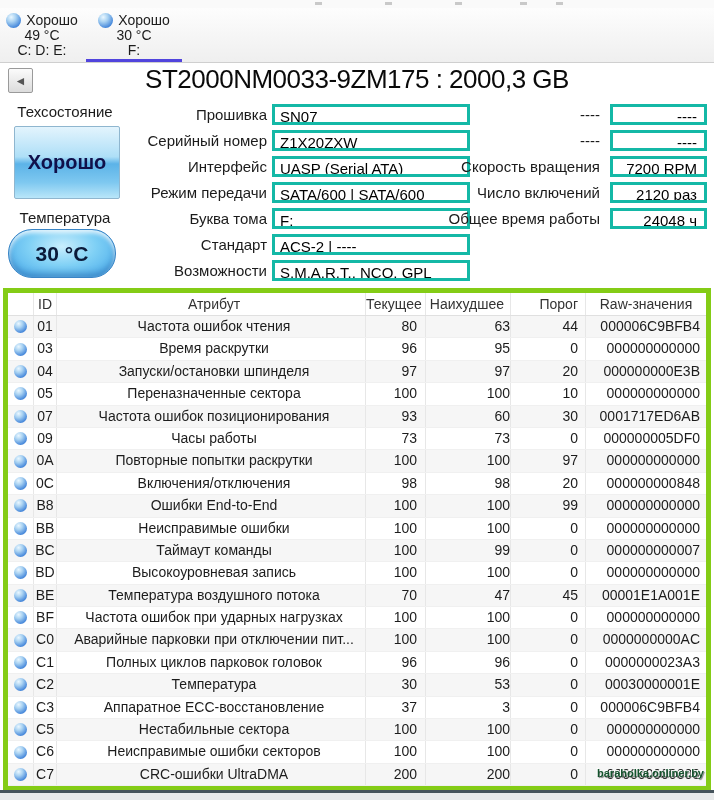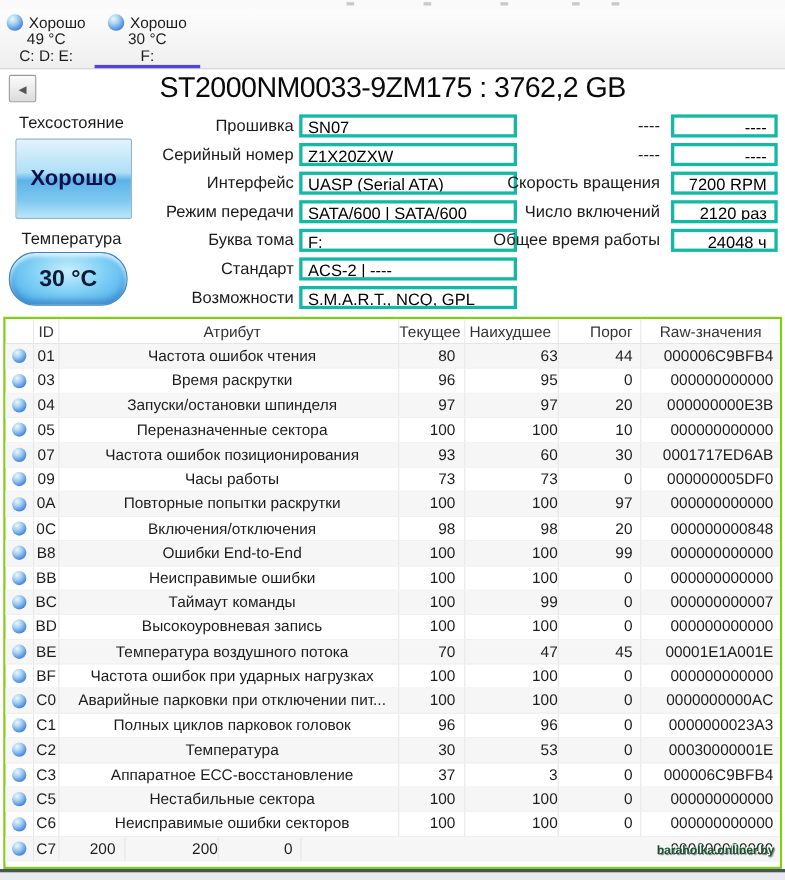--- a/index.html
+++ b/index.html
@@ -65,21 +65,21 @@
     position:absolute;top:0;height:21px;line-height:19px;box-sizing:border-box;
     border:3px solid #14b8a6;background:#fff;font-size:15px;color:#000;white-space:nowrap;overflow:hidden;
   }
   .mid .f-label{right:447px;}
   .mid .f-box{left:272px;width:198px;padding-left:5px;}
   .rgt .f-label{right:114px;}
   .rgt .f-box{left:610px;width:97px;padding-right:7px;text-align:right;}
   
   .smart{
     position:absolute;left:3px;top:288px;width:708px;height:502px;
-    border:2px solid #84cc16;box-sizing:border-box;background:#fff;font-size:14px;color:#1c1c1c;
+    border:5px solid #84cc16;box-sizing:border-box;background:#fff;font-size:14px;color:#1c1c1c;
   }
   .t-row{display:flex;height:21.4px;line-height:21.4px;border-bottom:1px solid #f0f0f0;}
   .t-head{height:22px;line-height:22px;border-bottom:1px solid #e0e0e0;color:#333;}
   .t-row:nth-child(even):not(.t-head){background:#f6f6f6;}
   .cell{box-sizing:border-box;border-right:1px solid #e7e7e7;overflow:hidden;white-space:nowrap;}
   .c-icon{width:26px;display:flex;align-items:center;justify-content:center;}
   .c-id{width:23px;text-align:center;}
   .c-attr{width:309px;padding-left:6px;text-align:center;}
   .c-cur{width:60px;text-align:right;padding-right:8px;}
   .c-worst{width:85px;text-align:right;}
@@ -126,21 +126,21 @@
         <span class="orb"></span>
         <span class="tab-line">Хорошо</span>
       </div>
       <div class="tab-line">30 °C</div>
       <div class="tab-line">F:</div>
     </div>
     <div class="tab-underline" id="tab-underline" style="background: rgb(81, 68, 221);"></div>
   </div>
 
   <div class="back-btn">◄</div>
-  <div class="page-title">ST2000NM0033-9ZM175 : 3762,2 GB</div>
+  <div class="page-title">ST2000NM0033-9ZM175 : 2000,3 GB</div>
 
   <div class="sec-label" style="left:0;top:103px">Техсостояние</div>
   <div class="health-btn">Хорошо</div>
   <div class="sec-label" style="left:0;top:209px">Температура</div>
   <div class="temp-pill">30 °C</div>
 
   <div class="fields mid" id="fields-mid">
       <div class="f-row" style="top: 0px;">
         <span class="f-label">Прошивка</span>
         <span class="f-box">SN07</span>
@@ -421,20 +421,21 @@
         <div class="cell c-cur">100</div>
         <div class="cell c-worst">100</div>
         <div class="cell c-thr">0</div>
         <div class="cell c-raw">000000000000</div>
       </div>
       <div class="t-row">
         <div class="cell c-icon">
           <span class="orb row-orb"></span>
         </div>
         <div class="cell c-id">C7</div>
+        <div class="cell c-attr">CRC-ошибки UltraDMA</div>
         <div class="cell c-cur">200</div>
         <div class="cell c-worst">200</div>
         <div class="cell c-thr">0</div>
         <div class="cell c-raw">000000000000</div>
       </div>
     </div>
 
   <div class="watermark">baraholka.onliner.by</div>
   <div class="bottom-edge"></div>
 

